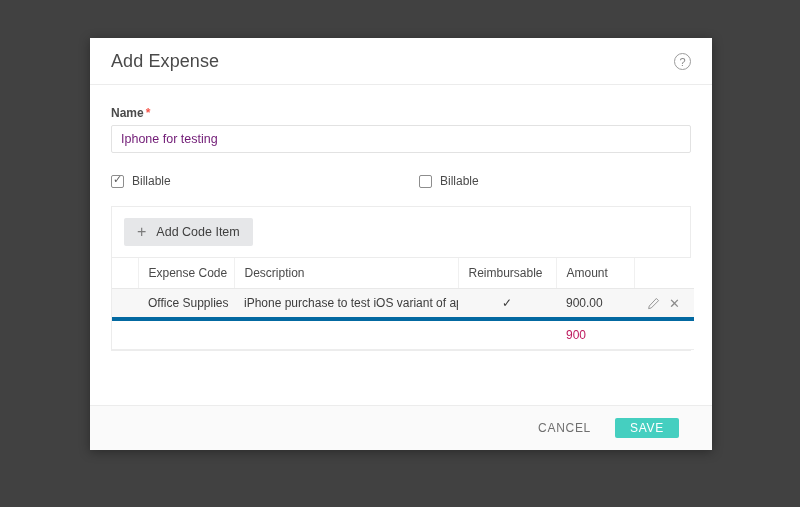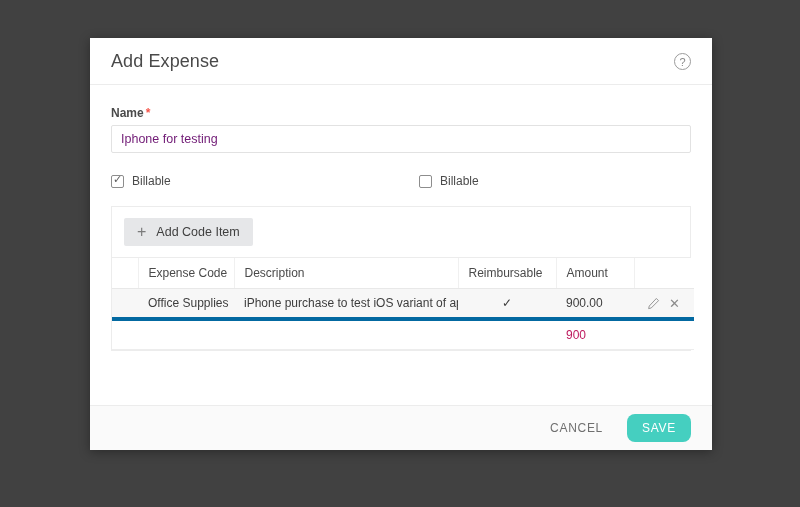--- a/index.html
+++ b/index.html
@@ -220,43 +220,43 @@
 
   
   .modal-footer {
     flex: 0 0 45px;
     height: 45px;
     background: #fafafa;
     border-top: 1px solid #ececec;
     display: flex;
     align-items: center;
     justify-content: flex-end;
-    padding: 0 21px;
+    padding: 0 33px;
     box-sizing: border-box;
   }
   .btn-cancel {
     background: transparent;
     border: none;
     font-size: 12px;
     letter-spacing: 0.7px;
     color: #6f6f6f;
     font-family: "Liberation Sans", sans-serif;
     cursor: pointer;
     padding: 8px 10px;
     margin-right: 14px;
   }
   .btn-save {
     background: #45cfc0;
     border: none;
-    border-radius: 8px;
+    border-radius: 2px;
     color: #ffffff;
     font-size: 12px;
     letter-spacing: 0.7px;
     font-family: "Liberation Sans", sans-serif;
-    height: 28px;
+    height: 20px;
     width: 64px;
     cursor: pointer;
   }
 </style>
 </head>
 <body>
 
 <div class="backdrop">
 
   <div class="modal">

